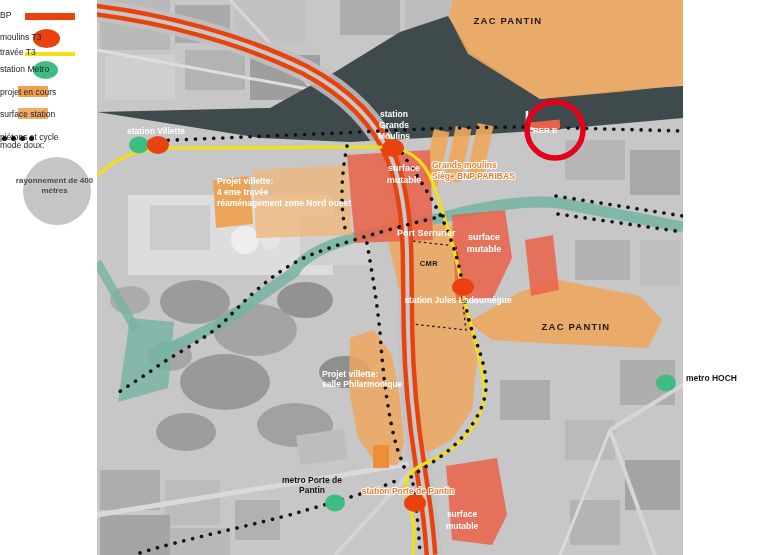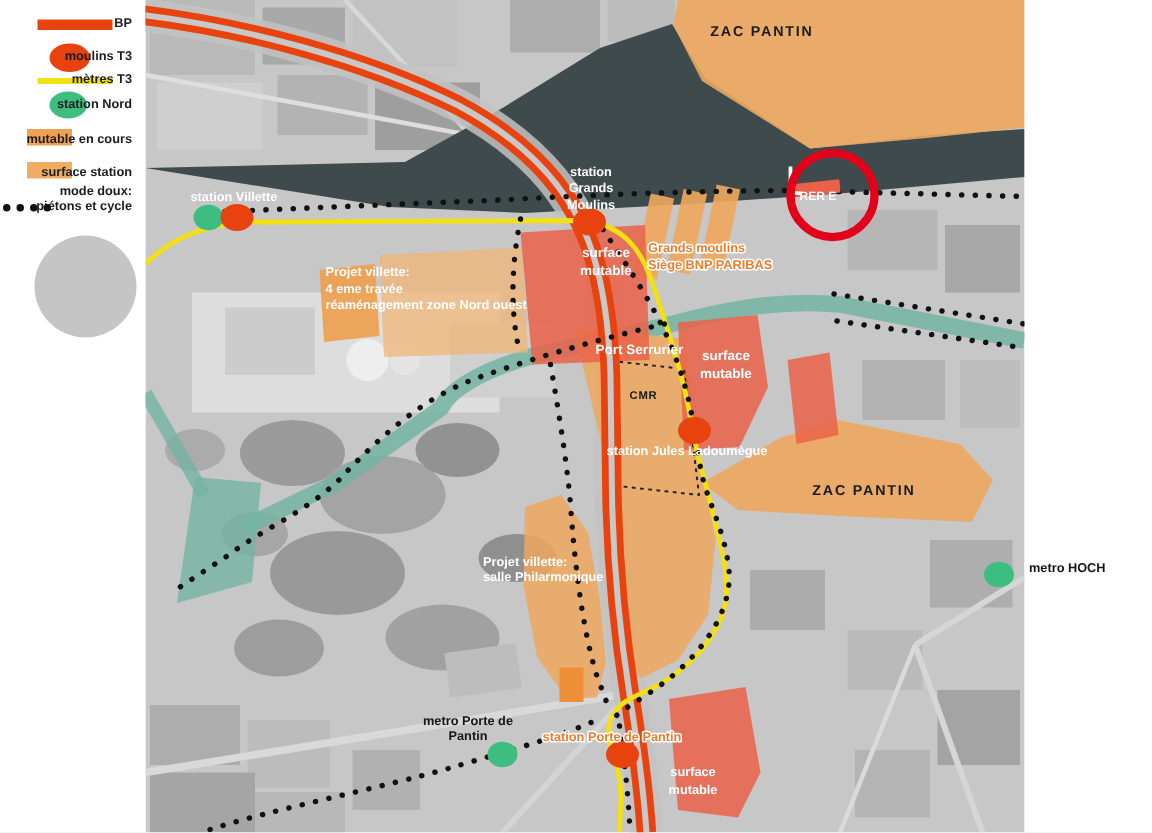--- a/index.html
+++ b/index.html
@@ -1,22 +1,22 @@
 <!DOCTYPE html>
 <html><head>
 <meta charset="utf-8">
 <style>
   html,body{margin:0;padding:0;background:#ffffff;}
   .stage{position:relative;width:768px;height:555px;background:#ffffff;overflow:hidden;
          font-family:"Liberation Sans",sans-serif;}
   svg{position:absolute;left:0;top:0;}
   
   .legend{position:absolute;left:0;top:0;width:97px;height:250px;z-index:5;}
-  .legend .lab{position:absolute;left:0;width:88px;text-align:right;font-size:8.5px;
-               font-weight:700;color:#1c1c1c;line-height:1.1;}
+  .legend .lab{position:absolute;left:0;width:88px;text-align:left;font-size:8.5px;
+               font-weight:400;color:#1c1c1c;line-height:1.1;}
   .sw{position:absolute;}
   .sw-bp{left:25px;top:13px;width:50px;height:7px;background:#E8430F;}
   .sw-t3{left:33px;top:29px;width:27px;height:19px;border-radius:50%;background:#E8430F;}
   .sw-trace{left:25px;top:52px;width:50px;height:4px;background:#F2E013;}
   .sw-metro{left:33px;top:61px;width:25px;height:18px;border-radius:50%;background:#3EBD80;}
   .sw-proj{left:18px;top:86px;width:30px;height:11px;background:#EFA153;}
   .sw-surf{left:18px;top:108px;width:30px;height:11px;background:#F0AC62;}
   .dotrow{position:absolute;left:2px;top:136px;width:40px;display:flex;gap:4px;}
   .dotrow i{width:5px;height:5px;border-radius:50%;background:#111;}
   .radius-circle{position:absolute;left:23px;top:157px;width:68px;height:68px;border-radius:50%;
@@ -194,36 +194,40 @@
 </svg>
 
 <div class="legend">
   <span class="sw sw-bp"></span>
   <div class="lab" style="top:11px">BP</div>
 
   <span class="sw sw-t3"></span>
   <div class="lab" style="top:33px">moulins T3</div>
 
   <span class="sw sw-trace"></span>
-  <div class="lab" style="top:48px">mètres T3</div>
+  <div class="lab" style="top:48px">travée T3</div>
 
   <span class="sw sw-metro"></span>
-  <div class="lab" style="top:65px">station Nord</div>
+  <div class="lab" style="top:65px">station Metro</div>
 
   <span class="sw sw-proj"></span>
-  <div class="lab" style="top:88px">mutable en cours</div>
+  <div class="lab" style="top:88px">projet en cours</div>
 
   <span class="sw sw-surf"></span>
   <div class="lab" style="top:110px">surface station</div>
 
-  <div class="lab" style="top:123px">mode doux:</div>
+  <div class="lab" style="top:141px">mode doux:</div>
   <div class="lab" style="top:133px">piétons et cycle</div>
   <div class="dotrow">
     <i></i>
         <i></i>
         <i></i>
         <i></i>
   </div>
 
   <div class="radius-circle"></div>
+  <div class="radius-text">
+    <div>rayonnement de 400</div>
+    <div>mètres</div>
+  </div>
 </div>
 
 </div>
 
 </body></html>

